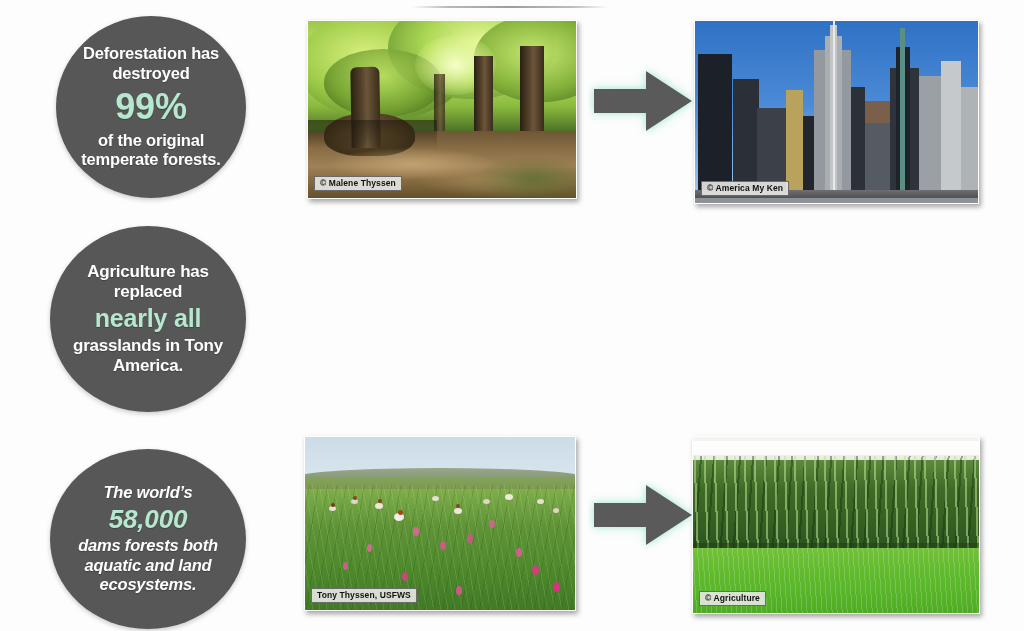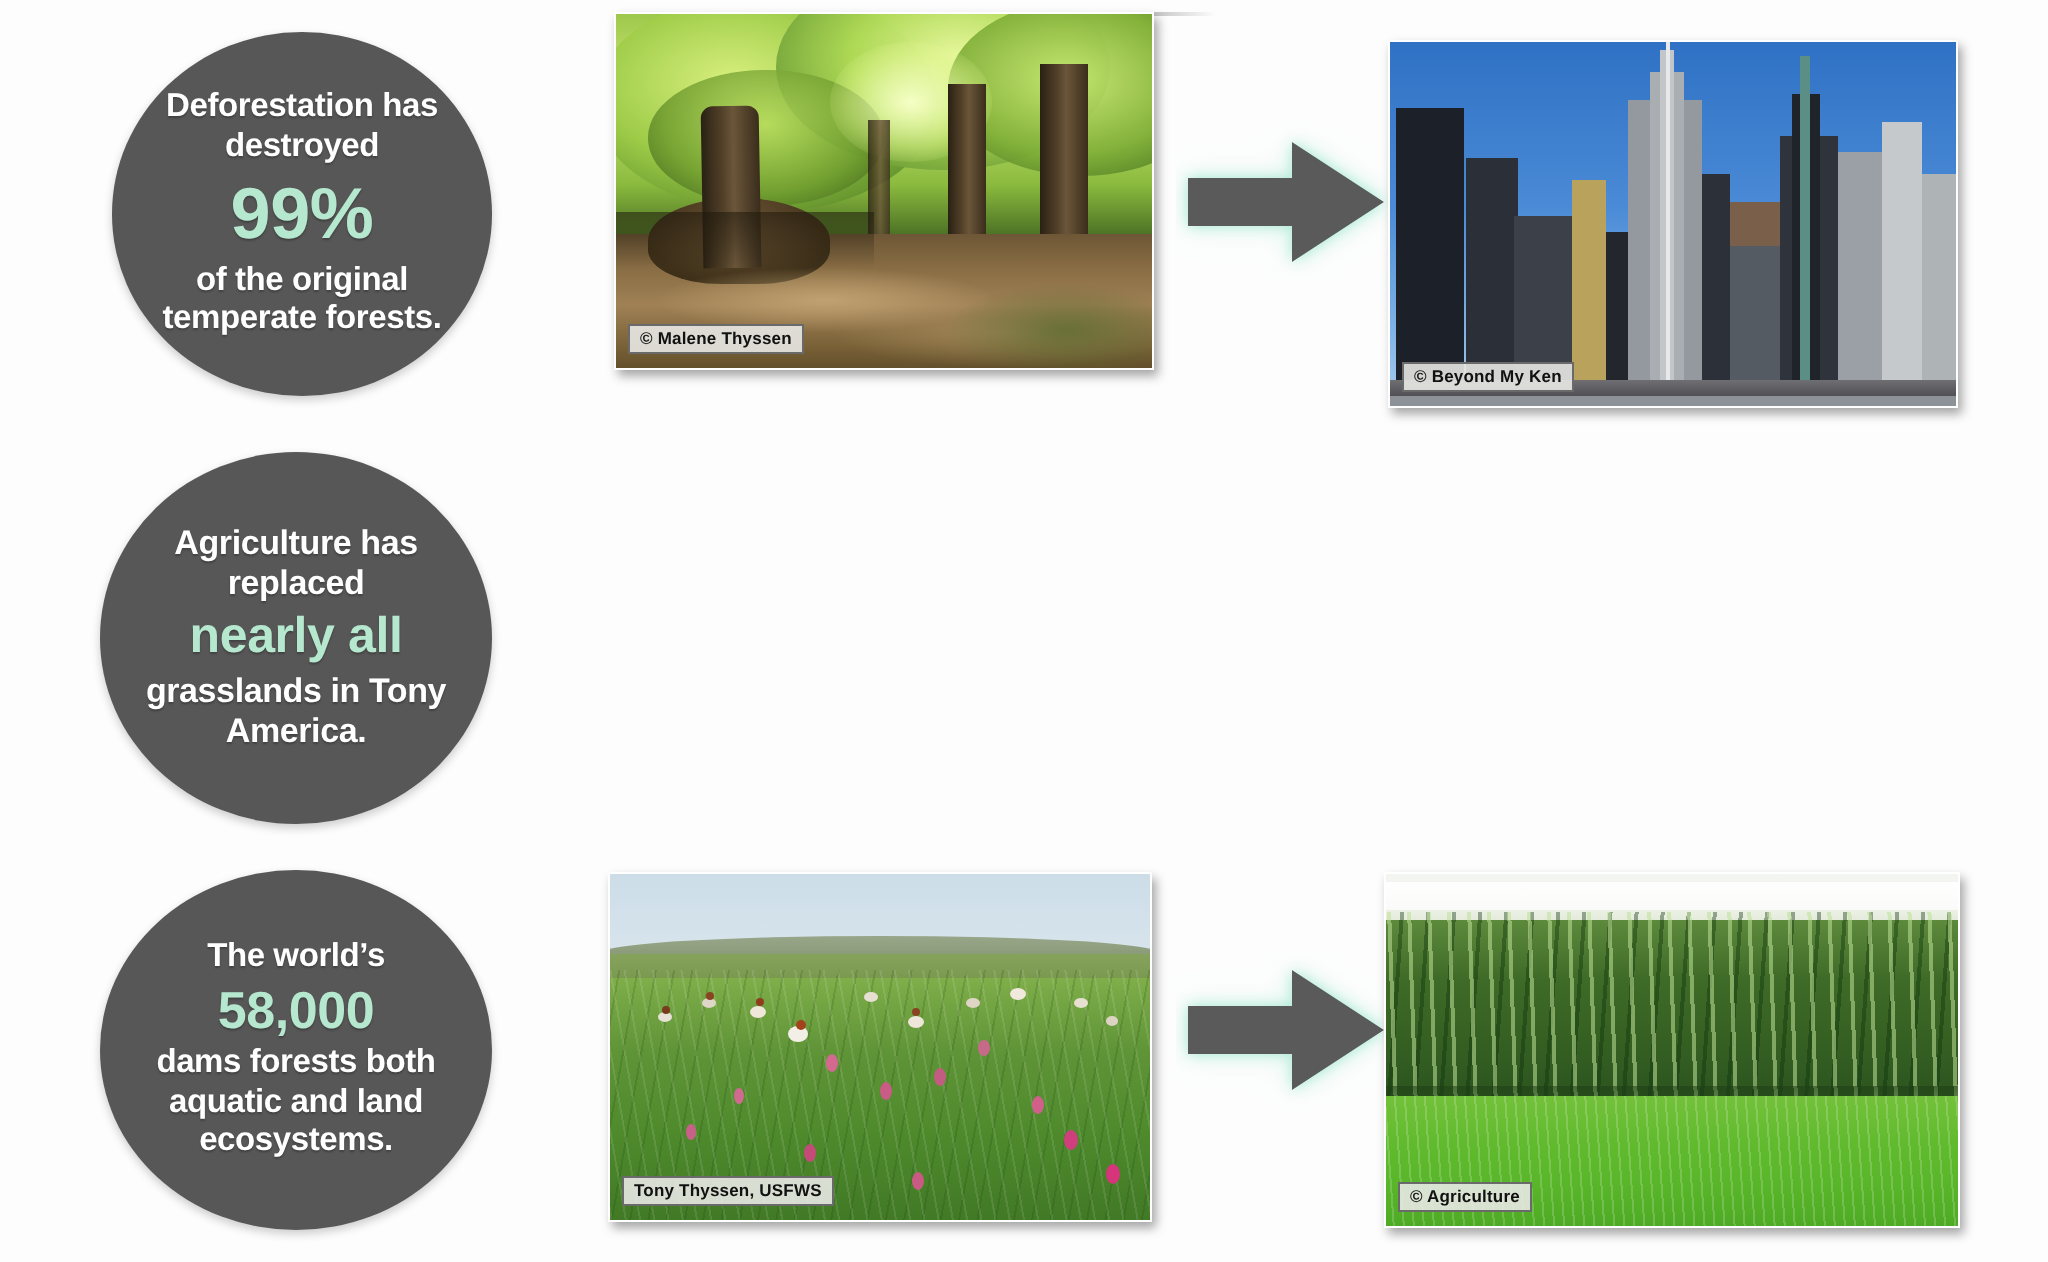--- a/index.html
+++ b/index.html
@@ -30,21 +30,21 @@
     position: absolute;
     background: #575757;
     border-radius: 50%;
     display: flex; align-items: center; justify-content: center;
     text-align: center;
     color: #ffffff;
     box-shadow: 0 2px 5px rgba(0,0,0,0.20);
   }
   #row-0 .stat-circle { left: 56px; top: 16px;  width: 190px; height: 182px; }
   #row-1 .stat-circle { left: 50px; top: 18px;  width: 196px; height: 186px; }
-  #row-2 .stat-circle { left: 50px; top: 21px;  width: 196px; height: 180px; }
+  #row-2 .stat-circle { left: 50px; top: 35px;  width: 196px; height: 180px; font-style: italic; }
 
   .stat-text {
     font-weight: bold;
     line-height: 1.18;
     letter-spacing: -0.2px;
     padding: 0 14px;
     text-shadow: 0 1px 1px rgba(0,0,0,0.25);
   }
   #row-0 .stat-text { font-size: 16.5px; }
   #row-1 .stat-text { font-size: 17px; }
@@ -60,21 +60,21 @@
     position: absolute;
     overflow: hidden;
     background: #cfd4cf;
     border: 1px solid #ffffff;
     box-shadow: 2px 3px 5px rgba(0,0,0,0.35);
   }
   .photo .scene { position: absolute; inset: 0; }
   .photo .layer { position: absolute; }
 
   
-  #photo-forest  { left: 307px; top: 6px;  width: 268px; height: 177px; text-align: right; }
+  #photo-forest  { left: 307px; top: 20px;  width: 268px; height: 177px; text-align: right; }
   #photo-prairie { left: 304px; top: 228px; width: 270px; height: 173px; }
   
   #photo-city    { left: 694px; top: 20px;  width: 283px; height: 182px; }
   #photo-corn    { left: 692px; top: 228px; width: 286px; height: 176px; }
 
   
   .credit {
     position: absolute; left: 6px; bottom: 7px;
     background: rgba(232,232,228,0.90);
     border: 1px solid #6a6a6a;
@@ -236,21 +236,21 @@
       <div class="bldg glass-v" style="left:60%; width:9%;  height:40%; background:#555b63;"></div>
       <div class="bldg glass-v" style="left:69%; width:10%; height:70%; background:#2f343c;"></div>
       <div class="bldg" style="left:71%; width:5%;  height:82%; background:#1f242b;"></div>
       <div class="bldg" style="left:72.6%; width:1.6%; height:92%; background:#5b8f86;"></div>
       <div class="bldg glass-h" style="left:79%; width:8%;  height:66%; background:#9aa0a6;"></div>
       <div class="bldg glass-v" style="left:87%; width:7%;  height:74%; background:#c6c9cb;"></div>
       <div class="bldg glass-v" style="left:94%; width:8%;  height:60%; background:#aeb3b6;"></div>
       <div class="layer c-base"></div>
       <div class="layer c-water"></div>
     </div>
-    <div class="credit">© Beyond My Ken</div>
+    <div class="credit">© America My Ken</div>
   </div>
 </div>
 
 <div class="row" id="row-1">
 
   <div class="stat-circle">
     <div class="stat-text">
       <span>Agriculture has replaced</span>
       <span class="hl">nearly all</span>
       <span>grasslands in Tony America.</span>

